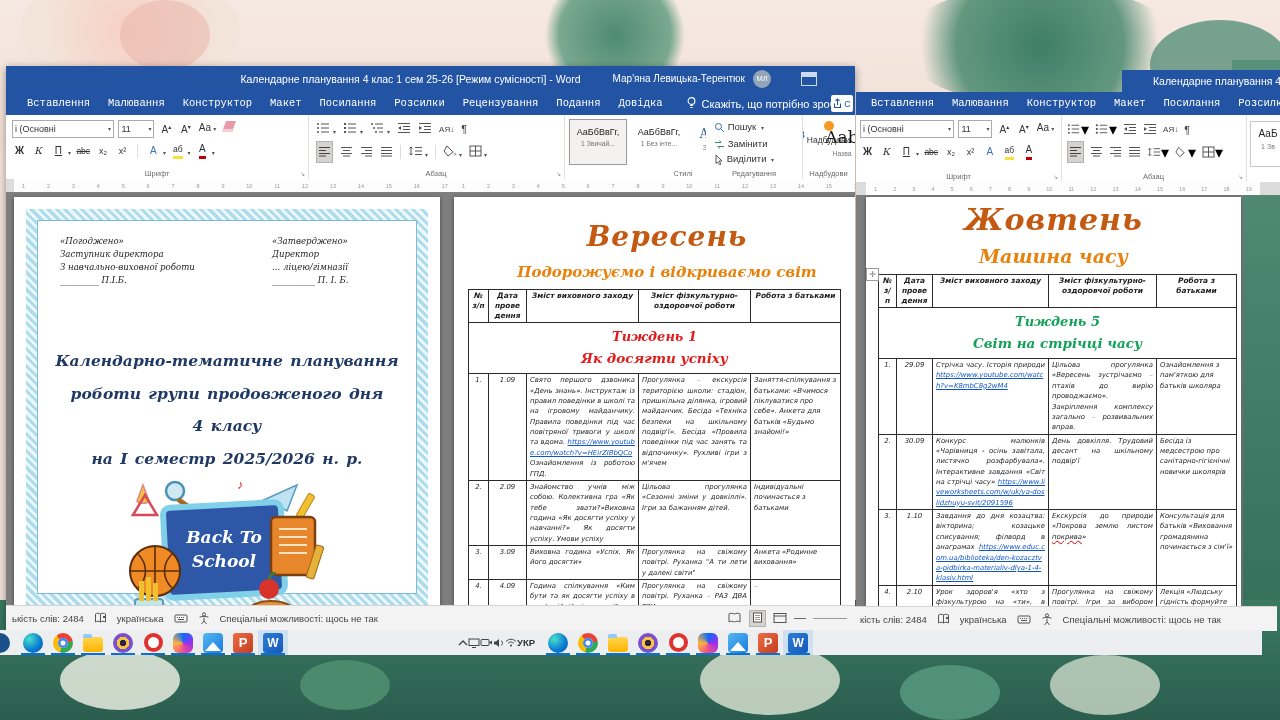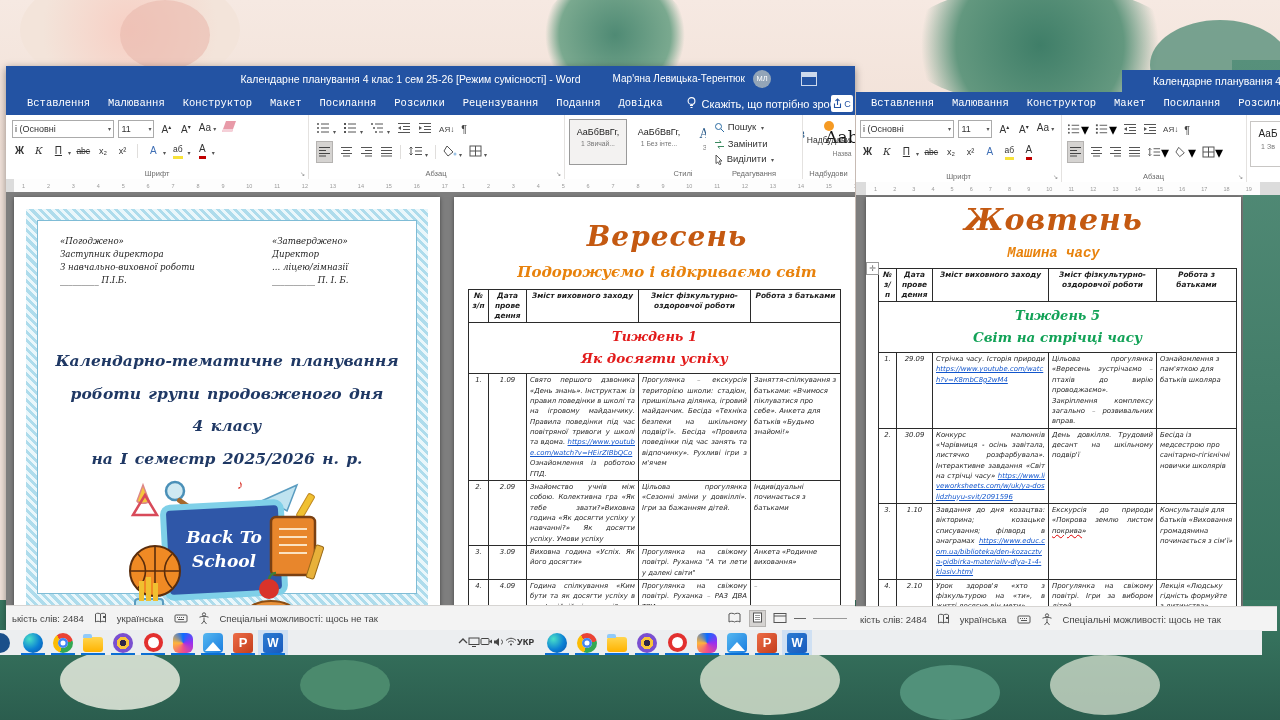--- a/index.html
+++ b/index.html
@@ -84,21 +84,21 @@
   .ic-opera-gx{border-radius:50%;background:radial-gradient(circle,#2e2447 0 24%,#f8c43a 25% 44%,#7a4fd0 45% 72%,#39294f 73%);}
   .ic-opera{border-radius:50%;border:4.5px solid #e2302f;width:11px;height:11px;margin:0 auto;background:#fff;}
   .ic-copilot{border-radius:30%;background:conic-gradient(#0a6cff,#9a2ef0,#f04e8a,#ffb43a,#0a6cff);}
   .ic-photos{border-radius:4px;background:linear-gradient(135deg,#54b7f0,#1a7de0);position:relative;overflow:hidden;}
   .ic-photos::after{content:"";position:absolute;bottom:2px;left:2px;
     border-left:8px solid transparent;border-right:8px solid transparent;border-bottom:9px solid #fff;}
   .ic-powerpoint{border-radius:3px;background:linear-gradient(135deg,#ed6c47,#c43e1c);
     color:#fff;font:700 13px/20px "Liberation Sans",sans-serif;text-align:center;}
   .ic-word{border-radius:3px;background:linear-gradient(135deg,#2b7cd3,#185abd);
     color:#fff;font:700 12px/20px "Liberation Sans",sans-serif;text-align:center;}
-  .tray{display:flex;align-items:flex-start;gap:0;color:#333;font-family:Liberation Mono, monospace;}
+  .tray{display:flex;align-items:center;gap:0;color:#333;}
   .tray svg{display:block;}
   
   .rw{position:absolute;z-index:20;}
   .lw{position:absolute;z-index:10;}
   .handle{position:absolute;width:11px;height:11px;border:1px solid #9a9a9a;background:#fff;
     color:#777;font-size:8px;line-height:11px;text-align:center;}
 </style>
 </head>
 <body>
 
@@ -619,21 +619,21 @@
         <span>16</span>
         <span>17</span>
         <span>18</span>
         <span>19</span>
       </div>
   </div>
 
   <div class="rw docarea" style="left:856px;top:195px;width:387px;height:411px;">
     <div class="page" style="left:10px;top:2px;width:375px;height:409px;">
       <div class="month" style="margin-top:8px;font-size:30px;">Жовтень</div>
-      <div class="theme" style="margin-top:10px;font-size:14px;font-family:Liberation Mono, monospace;">Машина часу</div>
+      <div class="theme" style="margin-top:10px;font-size:19px;">Машина часу</div>
       <div class="handle">✛</div>
       <table class="doc tbl-oct" style="width:358px;margin:6px 0 0 12px;">
         <colgroup>
             <col style="width:18px">
             <col style="width:36px">
             <col style="width:116px">
             <col style="width:108px">
             <col style="width:80px">
           </colgroup>
         <thead>

